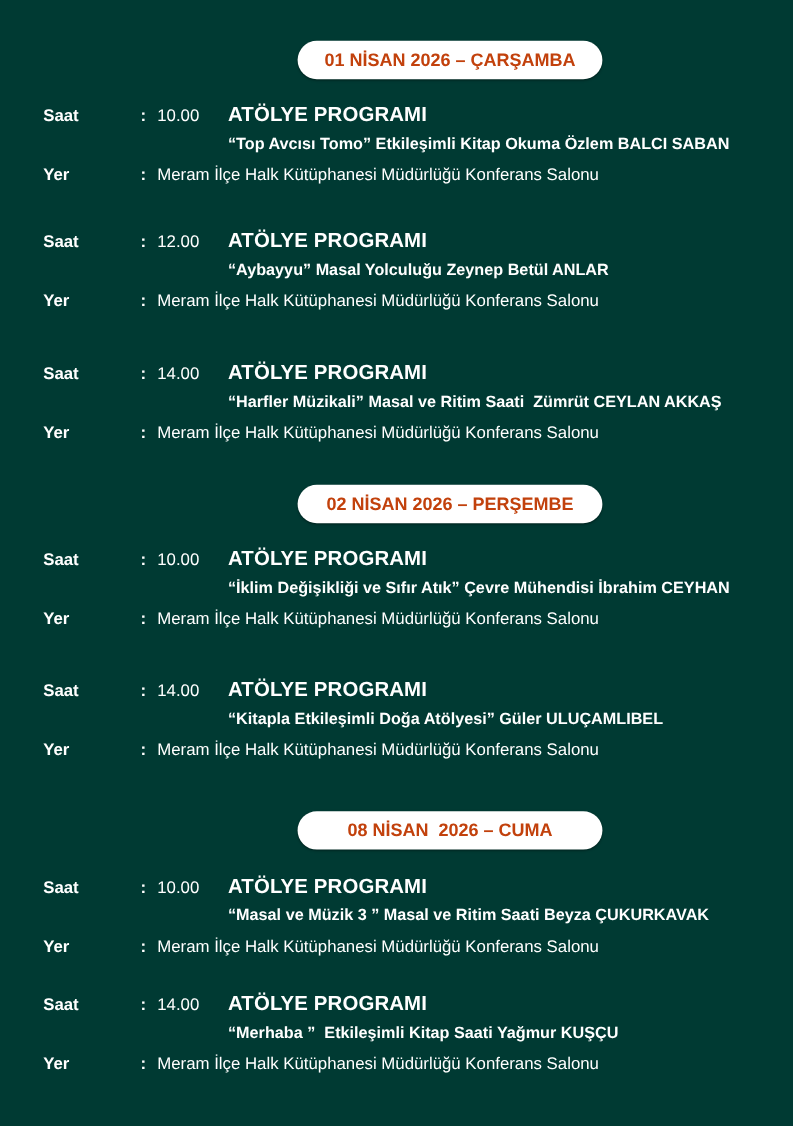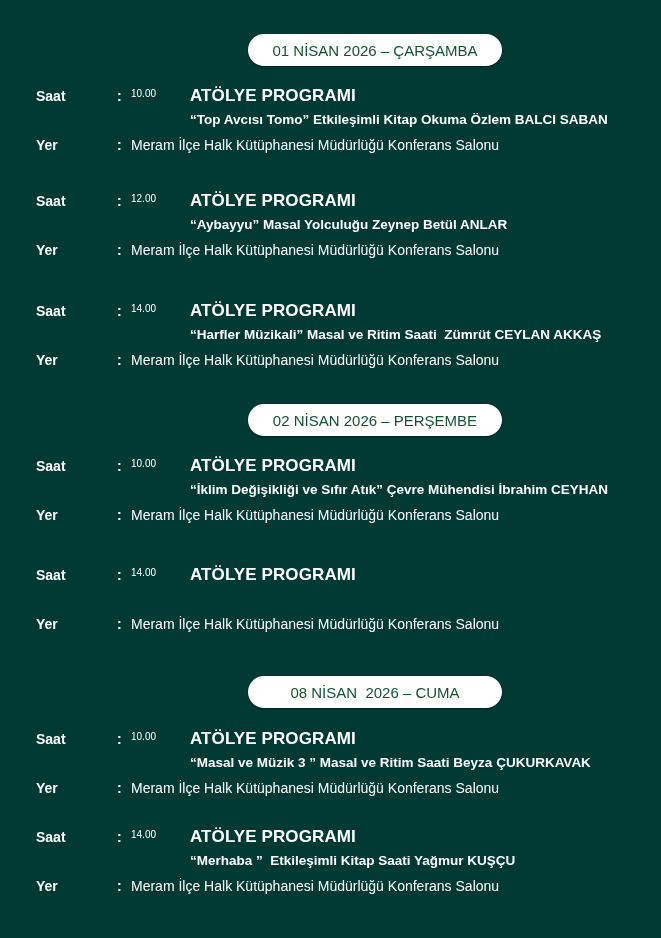--- a/index.html
+++ b/index.html
@@ -15,22 +15,22 @@
       position: relative;
       overflow: hidden;
     }
     .day-pill {
       position: absolute;
       left: 248px;
       width: 254px;
       height: 32px;
       background: #ffffff;
       border-radius: 16px;
-      color: #14532d;
-      font-weight: normal;
+      color: #c2410c;
+      font-weight: bold;
       font-size: 15px;
       display: flex;
       align-items: center;
       justify-content: center;
       white-space: pre;
       box-shadow: 0 1px 2px rgba(0,0,0,0.4);
     }
     .event {
       position: absolute;
       left: 0;
@@ -45,21 +45,21 @@
     }
     .colon {
       position: absolute;
       left: 117px;
       font-weight: bold;
       font-size: 14px;
     }
     .time {
       position: absolute;
       left: 131px;
-      font-size: 10px;
+      font-size: 14px;
     }
     .title {
       position: absolute;
       left: 190px;
       font-weight: bold;
       font-size: 17px;
       letter-spacing: 0.1px;
     }
     .desc {
       position: absolute;
@@ -127,20 +127,21 @@
   <span class="lbl row-yer">Yer</span>
   <span class="colon row-yer">:</span>
   <span class="place row-yer">Meram İlçe Halk Kütüphanesi Müdürlüğü Konferans Salonu</span>
 </div>
 
 <div class="event" style="top:567px;">
   <span class="lbl row-saat">Saat</span>
   <span class="colon row-saat">:</span>
   <span class="time row-saat">14.00</span>
   <span class="title" style="top:-2px;">ATÖLYE PROGRAMI</span>
+  <span class="desc row-desc">“Kitapla Etkileşimli Doğa Atölyesi” Güler ULUÇAMLIBEL</span>
   <span class="lbl row-yer">Yer</span>
   <span class="colon row-yer">:</span>
   <span class="place row-yer">Meram İlçe Halk Kütüphanesi Müdürlüğü Konferans Salonu</span>
 </div>
 
 <div class="day-pill" style="top:676px;">08 NİSAN  2026 – CUMA</div>
 
 <div class="event" style="top:731px;">
   <span class="lbl row-saat">Saat</span>
   <span class="colon row-saat">:</span>

